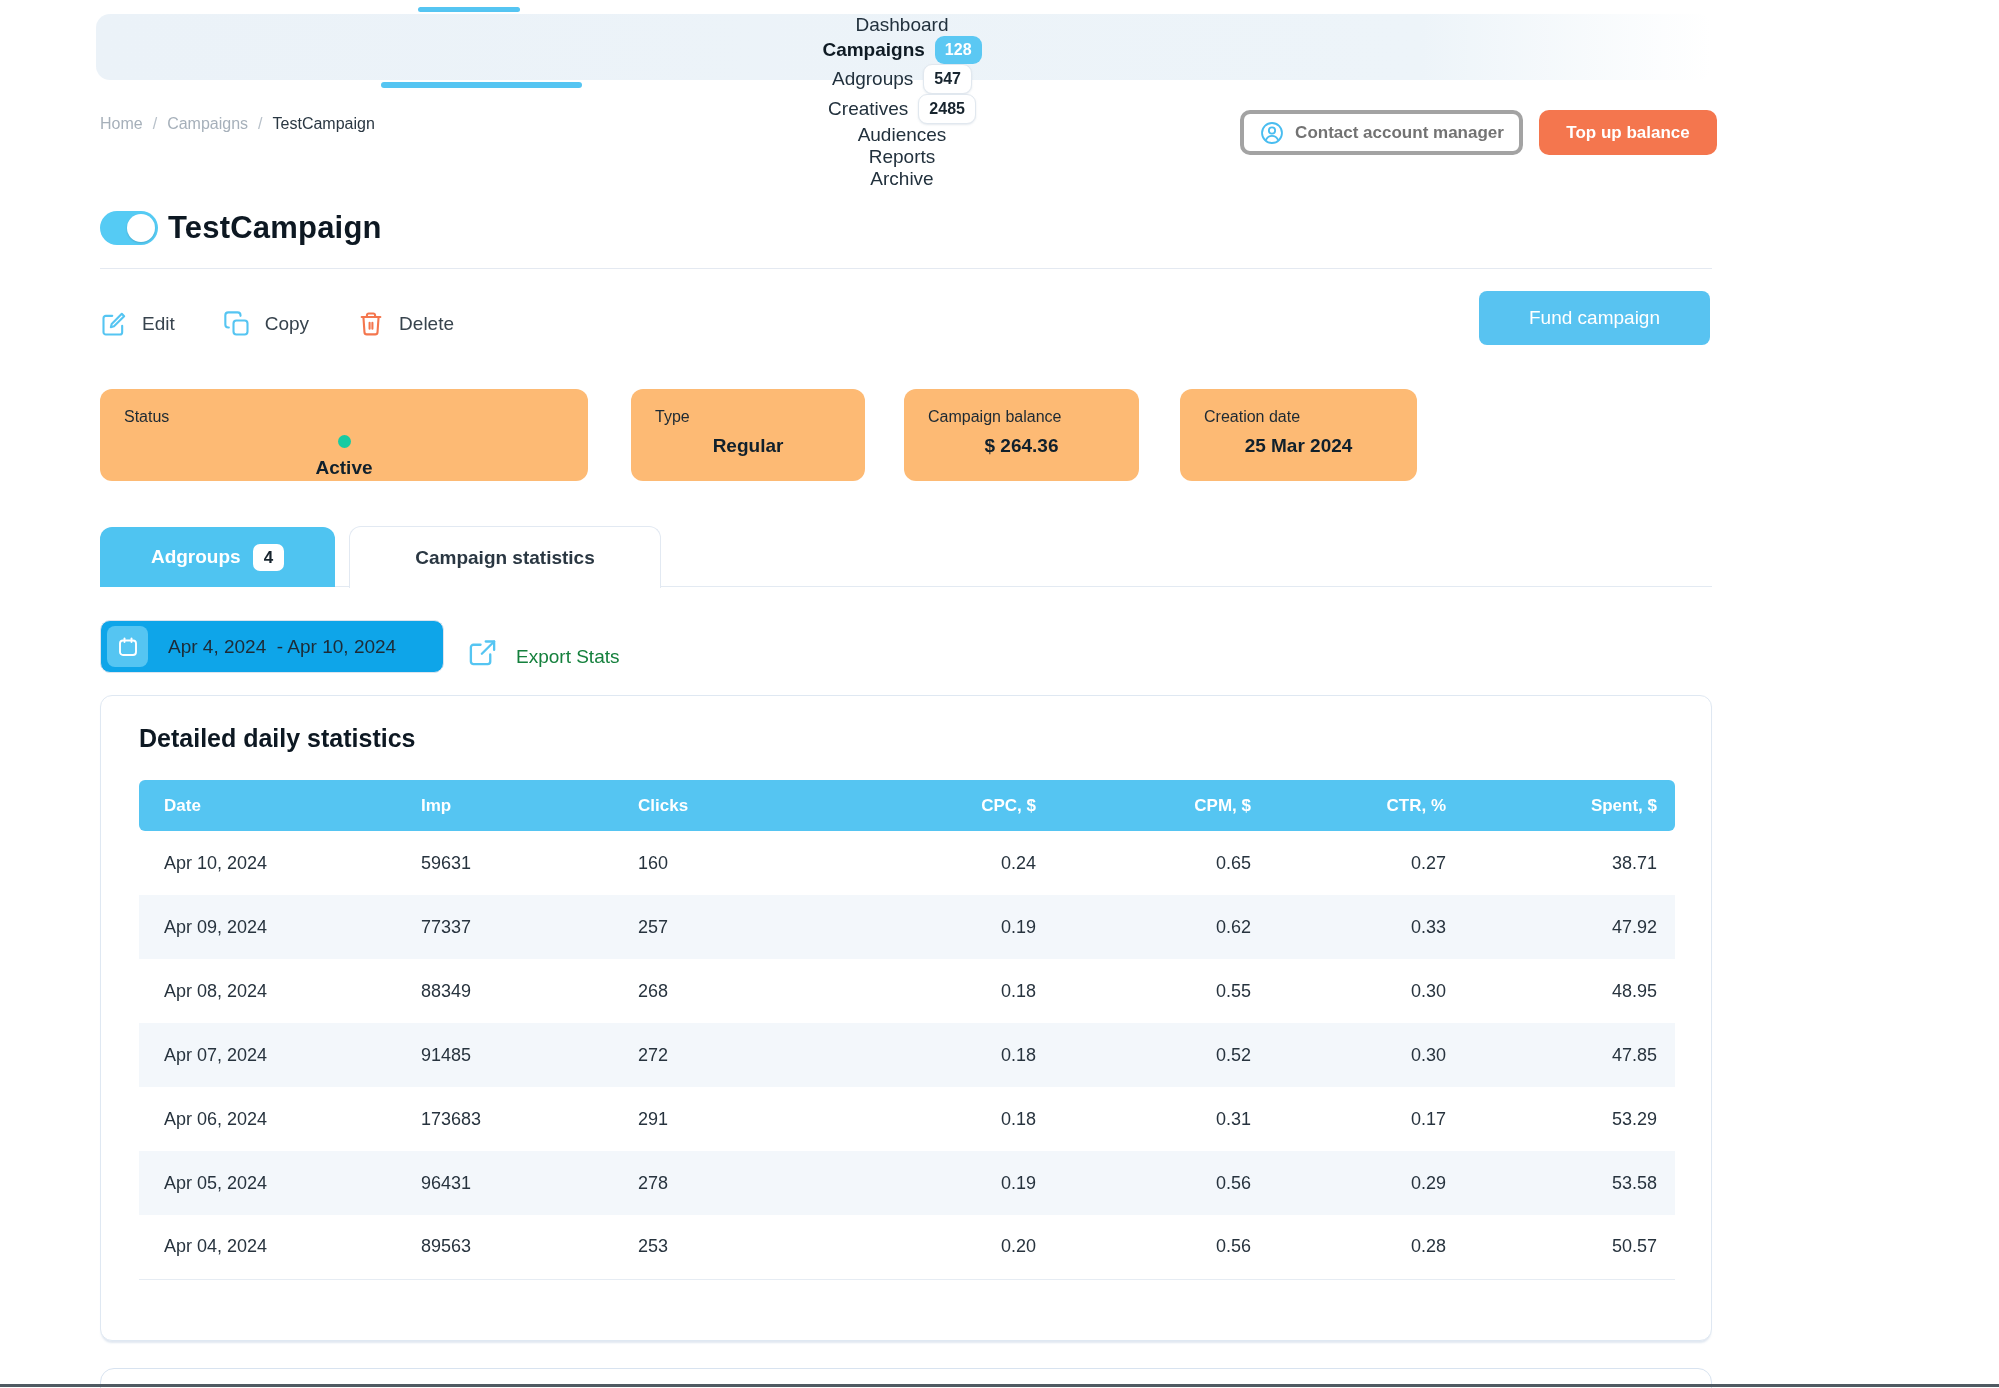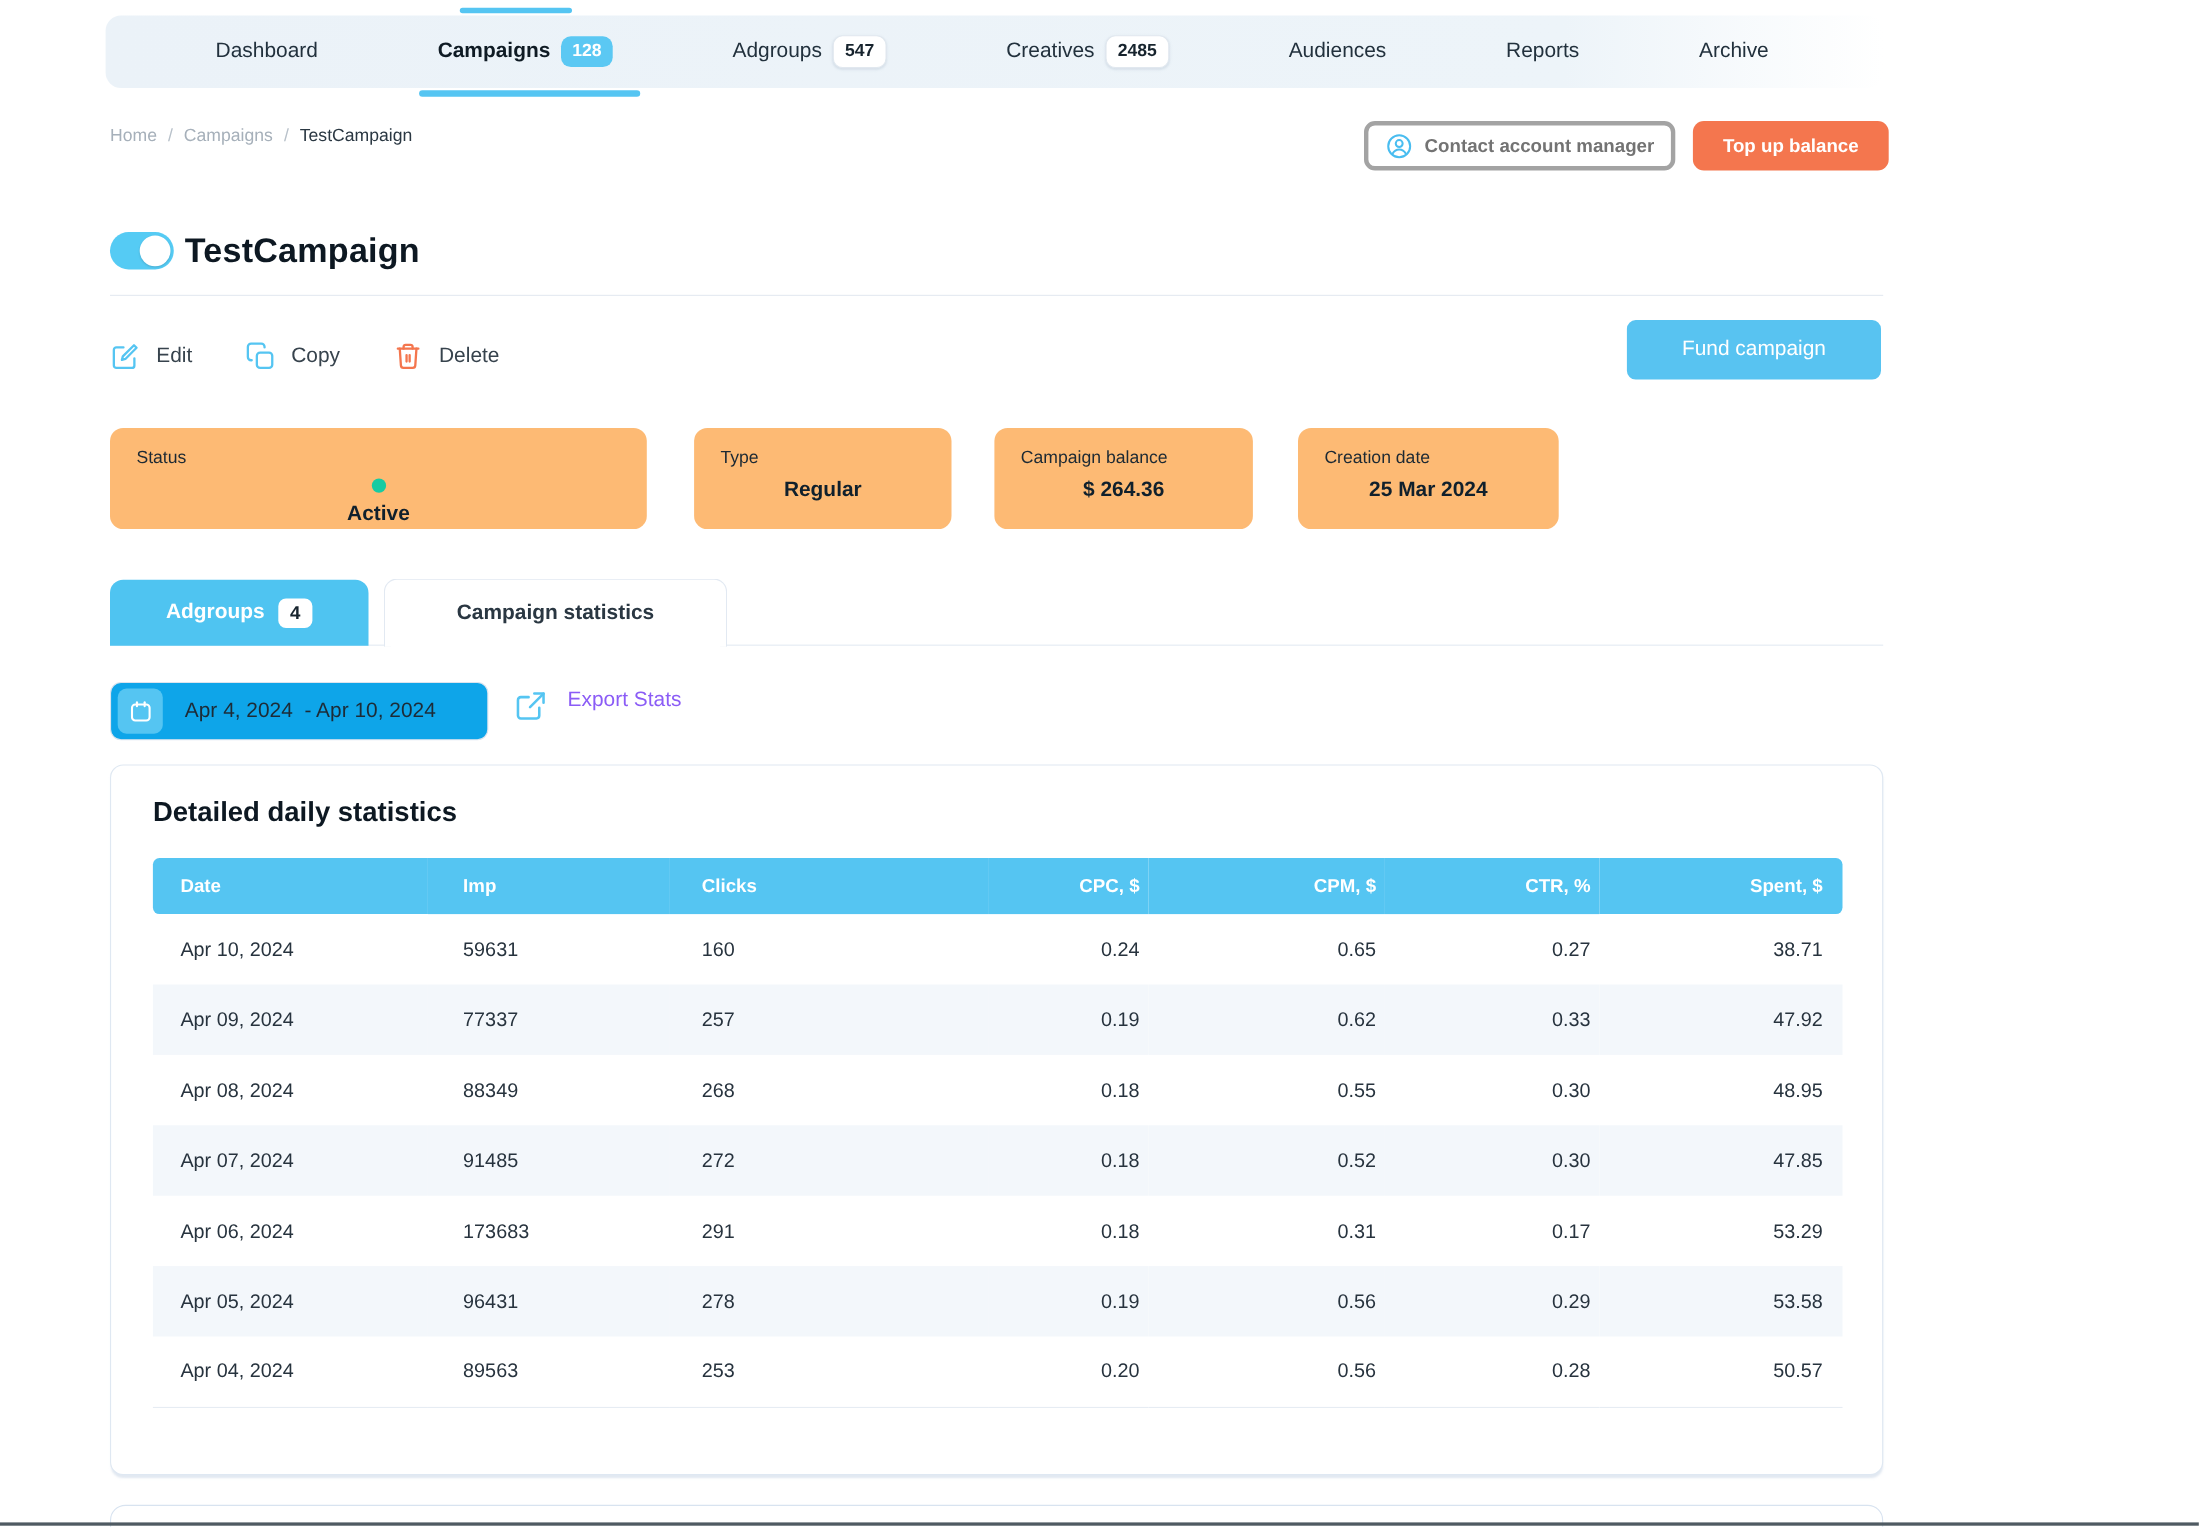--- a/index.html
+++ b/index.html
@@ -11,21 +11,21 @@
     overflow:hidden;
     color:#1c2933;
   }
 
   
   .top-indicator { position:absolute; left:418px; top:7px; width:102px; height:5px;
     background:#55c5f2; border-radius:3px; }
   .navbar { position:absolute; left:96px; top:14px; width:1616px; height:66px;
     background:linear-gradient(90deg,#ebf2f8 0%, #edf4f9 82%, rgba(237,244,249,0) 100%);
     border-radius:14px; display:flex; align-items:center;
-    justify-content:space-between; padding:0 104px 0 100px; }
+    justify-content:space-between; padding:0 104px 0 100px;flex-direction:column; }
   .nav-item { display:flex; align-items:center; gap:10px; font-size:19px;
     color:#22313d; font-weight:500; cursor:pointer; white-space:nowrap; }
   .nav-item.active .nav-label { font-weight:800; color:#0f1b24; }
   .nav-badge { font-size:16px; font-weight:700; padding:6px 10px; border-radius:9px; line-height:1; }
   .nav-badge.blue { background:#5bc8f3; color:#ffffff; }
   .nav-badge.white { background:#ffffff; color:#17242e; border:1px solid #e1e8ef;
     box-shadow:0 1px 2px rgba(150,170,190,.25); }
   .campaigns-underline { position:absolute; left:381px; top:82px; width:201px; height:6px;
     background:#55c5f2; border-radius:3px; }
 
@@ -88,22 +88,22 @@
     font-size:19px; font-weight:600; color:#2a3742; cursor:pointer; z-index:2; }
 
   
   .date-picker { position:absolute; left:100px; top:620px; width:344px; height:53px;
     background:#0ea5e9; border:1px solid #dce4ee; border-radius:10px; display:flex;
     align-items:center; cursor:pointer; }
   .cal-box { width:41px; height:41px; margin-left:6px; background:#55c5f2; border-radius:8px;
     display:flex; align-items:center; justify-content:center; flex:0 0 auto; }
   .date-text { margin-left:20px; font-size:19px; font-weight:500; color:#1d2b36; white-space:pre; }
   .export-btn { position:absolute; left:467px; top:626px; height:42px; display:flex;
-    align-items:flex-start; gap:18px; background:none; border:none; font-family:inherit;
-    font-size:19px; font-weight:500; color:#8b5cf6; cursor:pointer; }
+    align-items:flex-end; gap:18px; background:none; border:none; font-family:inherit;
+    font-size:19px; font-weight:500; color:#15803d; cursor:pointer; }
 
   
   .stats-card { position:absolute; left:100px; top:695px; width:1612px; height:646px;
     background:#ffffff; border:1px solid #dfe8f2; border-radius:12px;
     box-shadow:0 3px 2px -1px rgba(170,190,215,.35); }
   .stats-title { position:absolute; left:38px; top:28px; font-size:25px; font-weight:800; color:#0d1822; }
   .stats-table { position:absolute; left:38px; top:84px; width:1536px;
     border-collapse:collapse; table-layout:fixed; }
   .stats-table th { height:51px; background:#55c5f2; color:#ffffff; font-size:17px;
     font-weight:600; }

